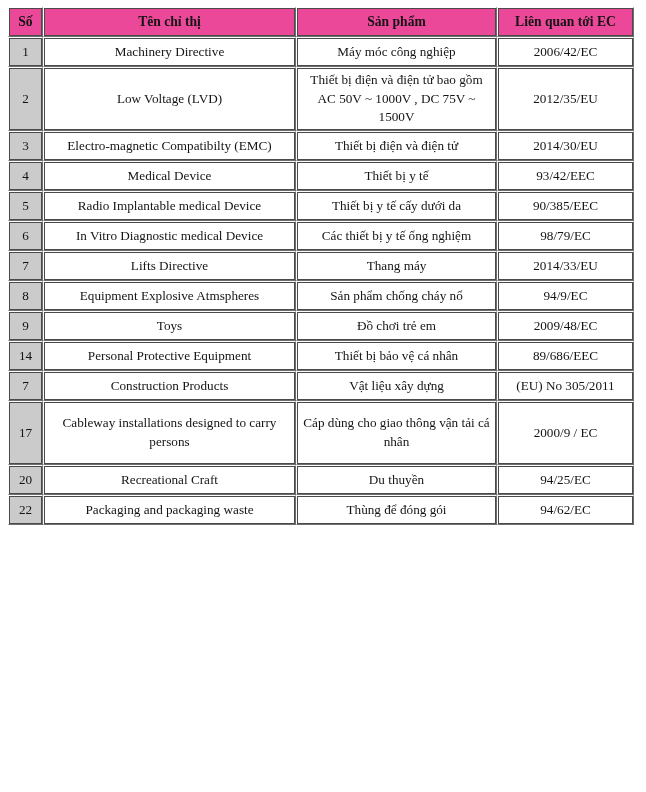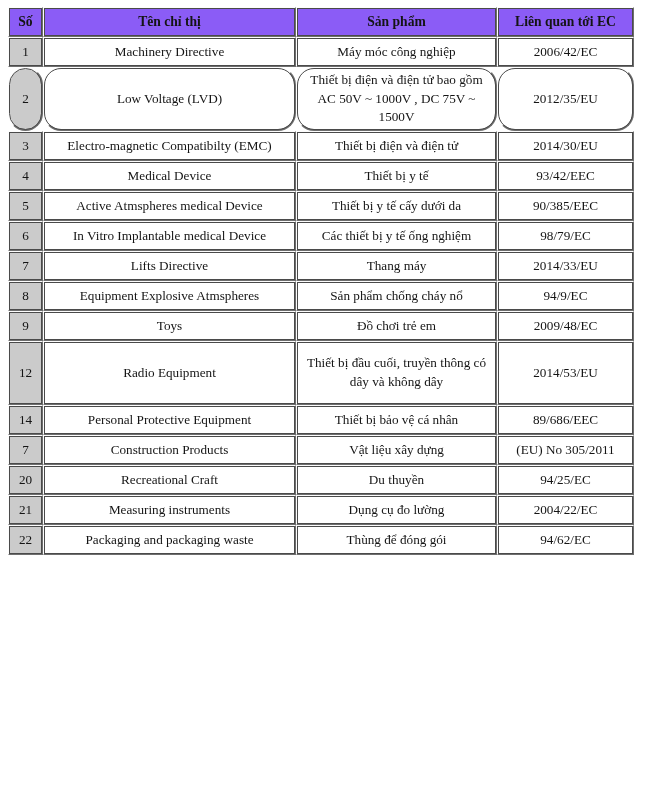--- a/index.html
+++ b/index.html
@@ -35,41 +35,41 @@
     outline-offset: -2px;
     padding: 2px 3px;
     text-align: center;
     vertical-align: middle;
     font-size: 13.2px;
     line-height: 1.42;
     font-weight: normal;
     box-sizing: border-box;
   }
   table.directive-table thead th {
-    background: #8b5cf6;
+    background: #ec4899;
     font-weight: bold;
     font-size: 13.6px;
     height: 30px;
   }
   td.col-no {
     background: #cbcbcb;
     font-size: 13px;
   }
   td.col-name { text-align: center; margin-top: 12px; }
   td.col-product { text-align: center; margin-left: 48px; }
   td.col-ec { text-align: center; }
 
   col.c-no      { width: 35px; }
   col.c-name    { width: 253px; }
   col.c-product { width: 201px; }
   col.c-ec      { width: 137px; }
 
   tr.r-h1 td { height: 30px; }
   tr.r-h2 td { height: 64px; }
-  tr.r-h3 td { height: 47px; border-radius: 18px; }
+  tr.r-h3 td { height: 47px; }
 </style>
 </head>
 <body>
 
 <div id="table-wrap">
   <table class="directive-table">
     <colgroup>
       <col class="c-no">
       <col class="c-name">
       <col class="c-product">
@@ -103,27 +103,27 @@
           <td class="col-ec">2014/30/EU</td>
         </tr>
         <tr class="r-h1">
           <td class="col-no">4</td>
           <td class="col-name">Medical Device</td>
           <td class="col-product">Thiết bị y tế</td>
           <td class="col-ec">93/42/EEC</td>
         </tr>
         <tr class="r-h1">
           <td class="col-no">5</td>
-          <td class="col-name">Active Atmspheres medical Device</td>
+          <td class="col-name">Radio Implantable medical Device</td>
           <td class="col-product">Thiết bị y tế cấy dưới da</td>
           <td class="col-ec">90/385/EEC</td>
         </tr>
         <tr class="r-h1">
           <td class="col-no">6</td>
-          <td class="col-name">In Vitro Implantable medical Device</td>
+          <td class="col-name">In Vitro Diagnostic medical Device</td>
           <td class="col-product">Các thiết bị y tế ống nghiệm</td>
           <td class="col-ec">98/79/EC</td>
         </tr>
         <tr class="r-h1">
           <td class="col-no">7</td>
           <td class="col-name">Lifts Directive</td>
           <td class="col-product">Thang máy</td>
           <td class="col-ec">2014/33/EU</td>
         </tr>
         <tr class="r-h1">
@@ -131,49 +131,43 @@
           <td class="col-name">Equipment Explosive Atmspheres</td>
           <td class="col-product">Sản phẩm chống cháy nổ</td>
           <td class="col-ec">94/9/EC</td>
         </tr>
         <tr class="r-h1">
           <td class="col-no">9</td>
           <td class="col-name">Toys</td>
           <td class="col-product">Đồ chơi trẻ em</td>
           <td class="col-ec">2009/48/EC</td>
         </tr>
-        <tr class="r-h2">
-          <td class="col-no">12</td>
-          <td class="col-name">Radio Equipment</td>
-          <td class="col-product">Thiết bị đầu cuối, truyền thông có dây và không dây</td>
-          <td class="col-ec">2014/53/EU</td>
-        </tr>
         <tr class="r-h1">
           <td class="col-no">14</td>
           <td class="col-name">Personal Protective Equipment</td>
           <td class="col-product">Thiết bị bảo vệ cá nhân</td>
           <td class="col-ec">89/686/EEC</td>
         </tr>
         <tr class="r-h1">
           <td class="col-no">7</td>
           <td class="col-name">Construction Products</td>
           <td class="col-product">Vật liệu xây dựng</td>
           <td class="col-ec">(EU) No 305/2011</td>
         </tr>
+        <tr class="r-h2">
+          <td class="col-no">17</td>
+          <td class="col-name">Cableway installations designed to carry persons</td>
+          <td class="col-product">Cáp dùng cho giao thông vận tải cá nhân</td>
+          <td class="col-ec">2000/9 / EC</td>
+        </tr>
         <tr class="r-h1">
           <td class="col-no">20</td>
           <td class="col-name">Recreational Craft</td>
           <td class="col-product">Du thuyền</td>
           <td class="col-ec">94/25/EC</td>
-        </tr>
-        <tr class="r-h1">
-          <td class="col-no">21</td>
-          <td class="col-name">Measuring instruments</td>
-          <td class="col-product">Dụng cụ đo lường</td>
-          <td class="col-ec">2004/22/EC</td>
         </tr>
         <tr class="r-h1">
           <td class="col-no">22</td>
           <td class="col-name">Packaging and packaging waste</td>
           <td class="col-product">Thùng để đóng gói</td>
           <td class="col-ec">94/62/EC</td>
         </tr>
       </tbody>
   </table>
 </div>

